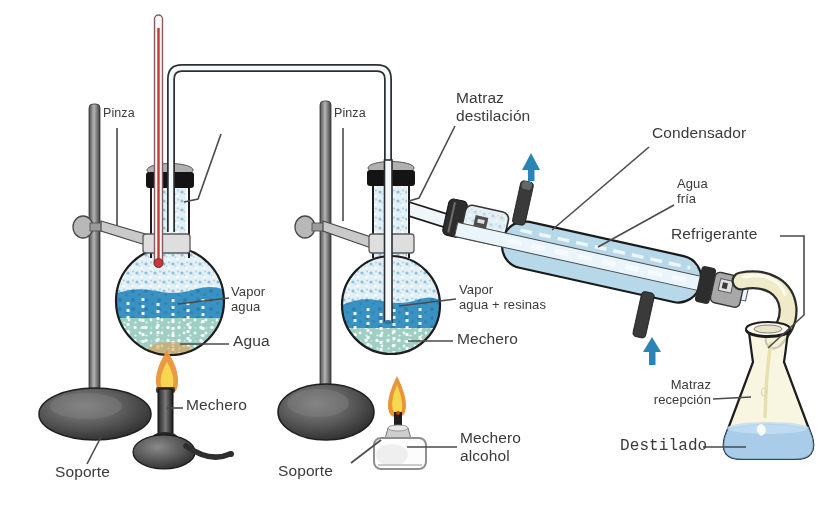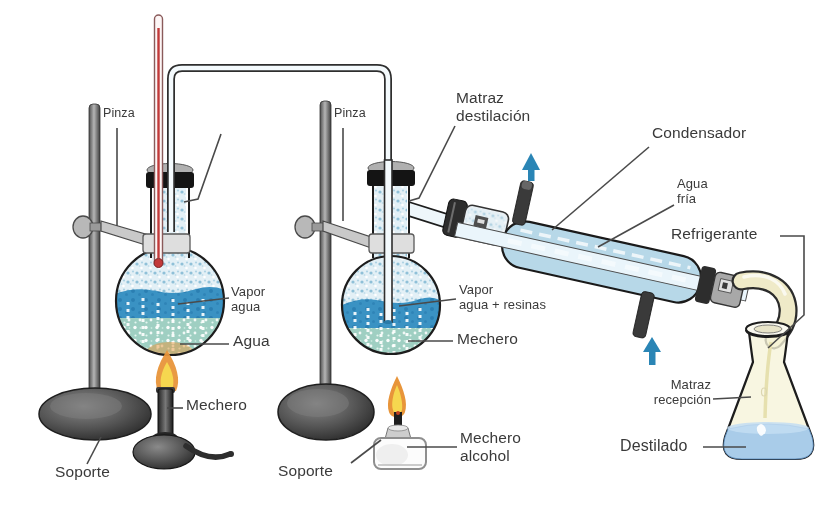--- a/index.html
+++ b/index.html
@@ -3,21 +3,21 @@
 <meta charset="utf-8">
 <style>
   html,body{margin:0;padding:0;background:#fff;}
   .stage{position:relative;width:840px;height:528px;background:#ffffff;overflow:hidden;
          font-family:"Liberation Sans", sans-serif;}
   .stage svg{position:absolute;left:0;top:0;}
   .lbl{position:absolute;color:#3a3a3a;font-size:15.5px;line-height:1.13;
        white-space:pre-line;letter-spacing:.1px;}
   .lbl.sm{font-size:12.5px;}
   .lbl.md{font-size:13px;line-height:1.16;}
-  .lbl.lg{font-size:16px;}
+  .lbl.lg{font-size:16px;font-family:Liberation Mono, monospace;}
   .lbl.ra{text-align:right;}
 </style>
 </head>
 <body>
 
 <div class="stage">
 <svg width="840" height="528" viewBox="0 0 840 528">
   <defs>
     <radialGradient id="gBase" cx="40%" cy="35%" r="75%">
       <stop offset="0" stop-color="#8a8a8a"></stop>

